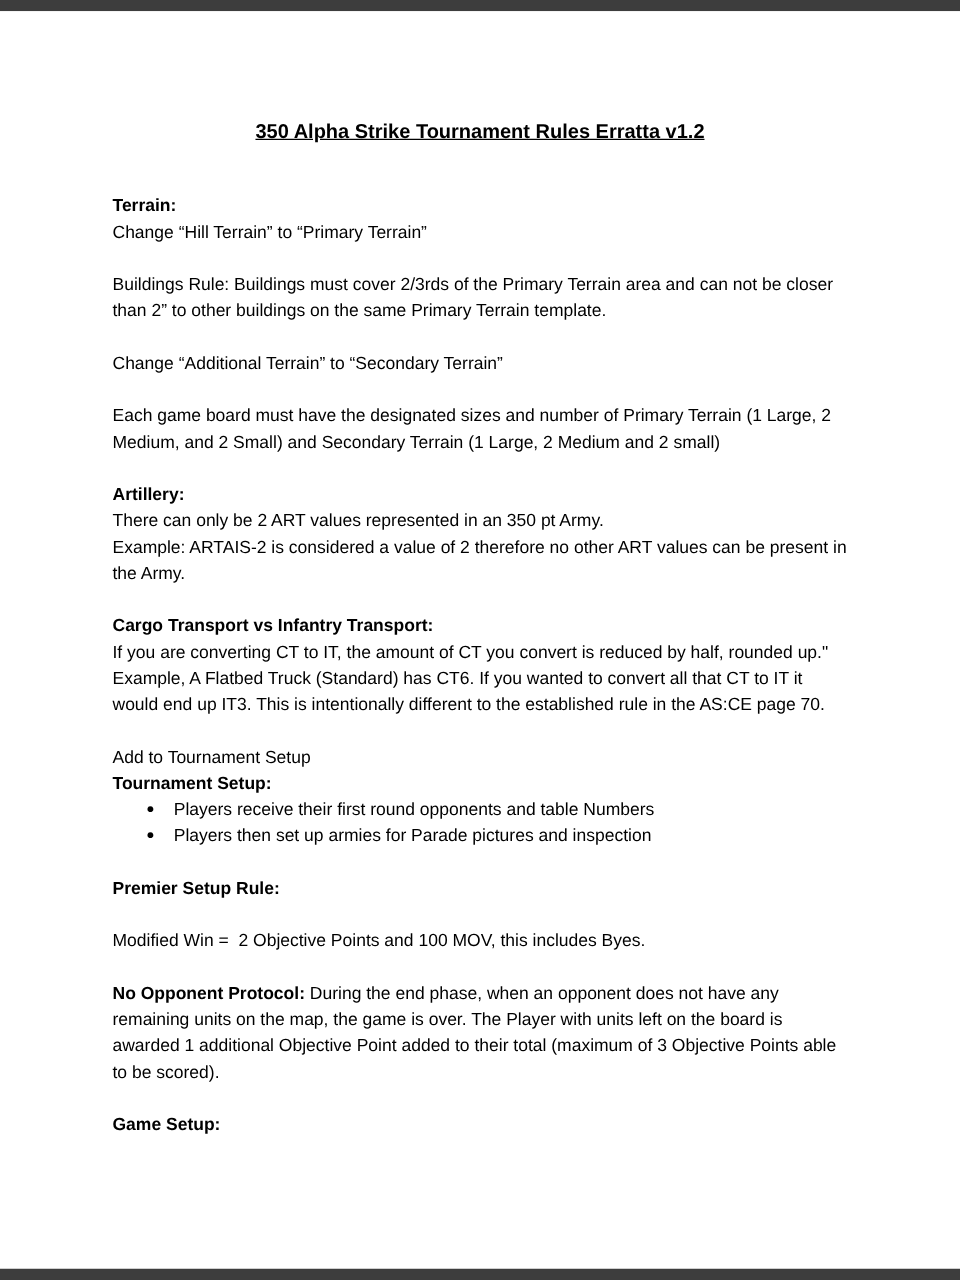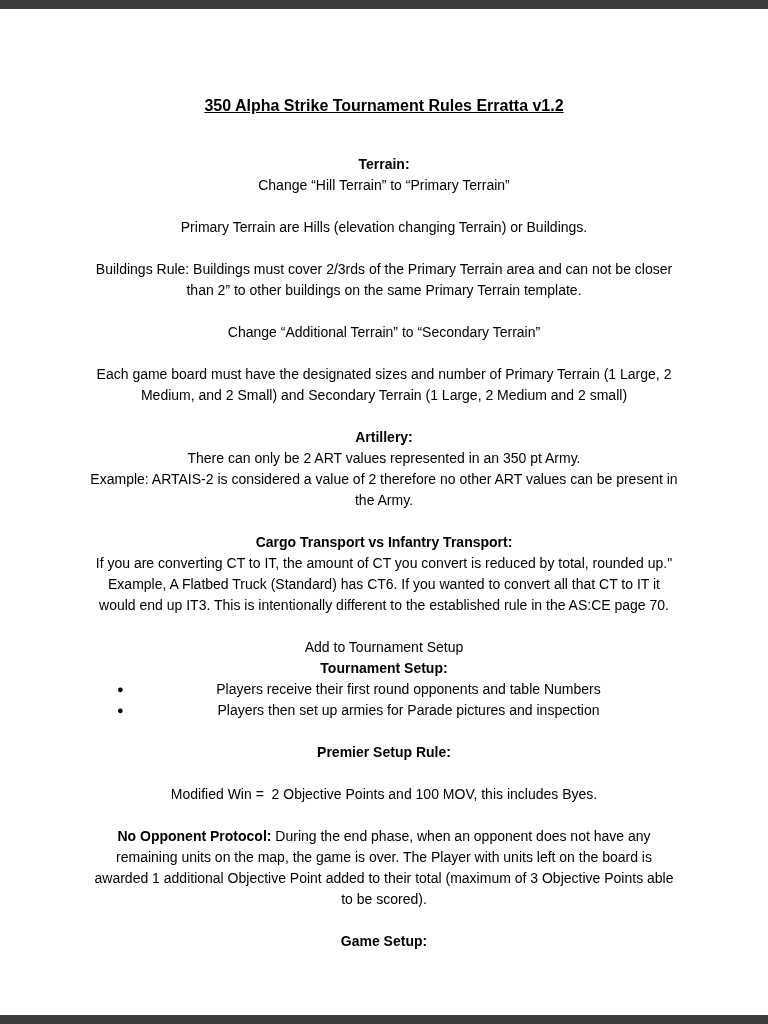--- a/index.html
+++ b/index.html
@@ -45,21 +45,20 @@
     margin: 0 0 37px 0;
     white-space: pre-wrap;
   }
   .group {
     margin: 0 0 21px 0;
   }
   .line {
     font-size: 14px;
     line-height: 21px;
     white-space: pre-wrap;
-    text-align: center;
   }
   .bold { font-weight: bold; }
   .line.bullet {
     position: relative;
     padding-left: 49px;
   }
   .line.bullet .marker {
     position: absolute;
     left: 27px;
     top: 0;
@@ -73,39 +72,36 @@
 <div class="viewport" style="color: rgb(0, 0, 0);">
   <div class="viewer-bar top" style="background: rgb(61, 61, 61);"></div>
   <div class="doc-page" style="background: rgb(255, 255, 255);">
     <h1 class="doc-title">350 Alpha Strike Tournament Rules Erratta v1.2</h1>
     <div>
         <div class="group">
           <div class="line"><span class="bold">Terrain:</span></div>
           <div class="line"><span>Change “Hill Terrain” to “Primary Terrain”</span></div>
         </div>
         <div class="group">
-          <div class="line"><span>Primary Terrain are Hills (elevation changing Terrain) or Buildings.</span></div>
-        </div>
-        <div class="group">
           <div class="line"><span>Buildings Rule: Buildings must cover 2/3rds of the Primary Terrain area and can not be closer than 2” to other buildings on the same Primary Terrain template.</span></div>
         </div>
         <div class="group">
           <div class="line"><span>Change “Additional Terrain” to “Secondary Terrain”</span></div>
         </div>
         <div class="group">
           <div class="line"><span>Each game board must have the designated sizes and number of Primary Terrain (1 Large, 2 Medium, and 2 Small) and Secondary Terrain (1 Large, 2 Medium and 2 small)</span></div>
         </div>
         <div class="group">
           <div class="line"><span class="bold">Artillery:</span></div>
           <div class="line"><span>There can only be 2 ART values represented in an 350 pt Army.</span></div>
           <div class="line"><span>Example: ARTAIS-2 is considered a value of 2 therefore no other ART values can be present in the Army.</span></div>
         </div>
         <div class="group">
           <div class="line"><span class="bold">Cargo Transport vs Infantry Transport:</span></div>
-          <div class="line"><span>If you are converting CT to IT, the amount of CT you convert is reduced by total, rounded up."</span></div>
+          <div class="line"><span>If you are converting CT to IT, the amount of CT you convert is reduced by half, rounded up."</span></div>
           <div class="line"><span>Example, A Flatbed Truck (Standard) has CT6. If you wanted to convert all that CT to IT it would end up IT3. This is intentionally different to the established rule in the AS:CE page 70.</span></div>
         </div>
         <div class="group">
           <div class="line"><span>Add to Tournament Setup</span></div>
           <div class="line"><span class="bold">Tournament Setup:</span></div>
           <div class="line bullet"><span class="marker">●</span><span>Players receive their first round opponents and table Numbers</span></div>
           <div class="line bullet"><span class="marker">●</span><span>Players then set up armies for Parade pictures and inspection</span></div>
         </div>
         <div class="group">
           <div class="line"><span class="bold">Premier Setup Rule:</span></div>

